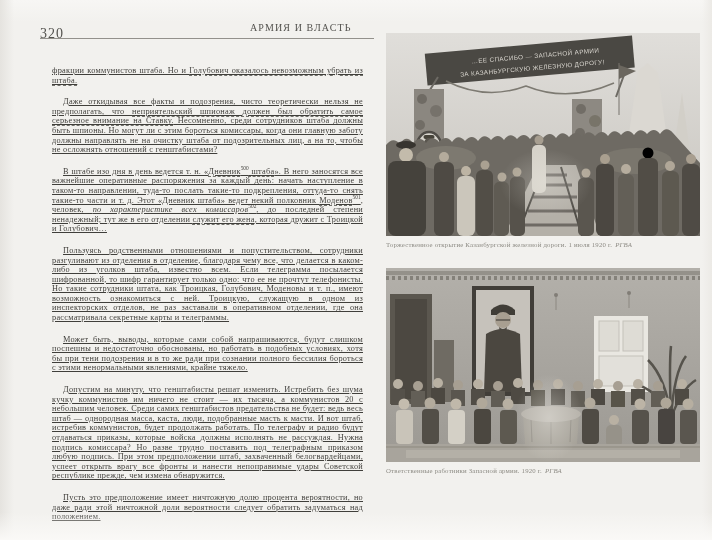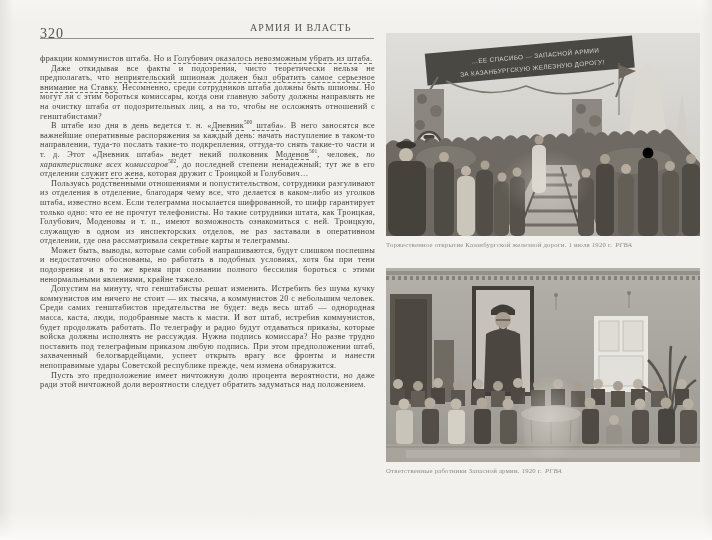--- a/index.html
+++ b/index.html
@@ -17,21 +17,21 @@
 
   .page-number{position:absolute;left:40px;top:26px;font-size:14px;letter-spacing:1px;color:#53524e;}
   .running-head{position:absolute;left:250px;top:22px;font-size:10px;letter-spacing:1.1px;color:#53524e;}
   .header-rule{position:absolute;left:40px;top:38px;width:334px;height:1px;background:#93918c;}
 
   .text-col{
     position:absolute;left:40px;top:54px;width:335px;
     font-size:8.3px;line-height:9.6px;letter-spacing:0.25px;
     color:#403f3b;text-align:justify;
   }
-  .text-col p{margin:0;text-indent:11px;}
+  .text-col p{margin:12px;text-indent:11px;text-decoration:underline;}
   .text-col p.no-indent{text-indent:0;}
   .seg-u{text-decoration:underline;text-decoration-style:dashed;text-decoration-color:#72726c;text-decoration-thickness:0.8px;text-underline-offset:1.6px;}
   .seg-i{font-style:italic;}
   sup{font-size:5.4px;line-height:0;vertical-align:super;letter-spacing:0;}
 
   .photo-col{position:absolute;left:386px;top:0;width:314px;height:540px;}
   figure{margin:0;position:absolute;left:0;width:314px;}
   .photo-1{top:33px;height:203px;}
   .photo-2{top:268px;height:194px;}
   .photo-frame{display:block;}
@@ -51,21 +51,21 @@
 
   <div class="page-number">320</div>
   <div class="running-head">АРМИЯ И ВЛАСТЬ</div>
   <div class="header-rule"></div>
 
   <div class="text-col">
     <p class="no-indent"><span>фракции коммунистов штаба. Но и </span><span class="seg-u">Голубович оказалось невозможным убрать из штаба.</span></p>
     <p><span>Даже откидывая все факты и подозрения, чисто теоретически нельзя не предполагать, что </span><span class="seg-u">неприятельский шпионаж должен был обратить самое серьезное внимание на Ставку.</span><span> Несомненно, среди сотрудников штаба должны быть шпионы. Но могут ли с этим бороться комиссары, когда они главную заботу должны направлять не на очистку штаба от подозрительных лиц, а на то, чтобы не осложнять отношений с генштабистами?</span></p>
     <p><span>В штабе изо дня в день ведется т. н. «</span><span class="seg-u">Дневник</span><sup>500</sup><span class="seg-u"> штаба</span><span>». В него заносятся все важнейшие оперативные распоряжения за каждый день: начать наступление в таком-то направлении, туда-то послать такие-то подкрепления, оттуда-то снять такие-то части и т. д. Этот «Дневник штаба» ведет некий полковник </span><span class="seg-u">Моденов</span><sup>501</sup><span>, человек, </span><span class="seg-i">по характеристике всех комиссаров</span><sup>502</sup><span>, до последней степени ненадежный; тут же в его отделении </span><span class="seg-u">служит его жена</span><span>, которая дружит с Троицкой и Голубович…</span></p>
     <p><span>Пользуясь родственными отношениями и попустительством, сотрудники разгуливают из отделения в отделение, благодаря чему все, что делается в каком-либо из уголков штаба, известно всем. Если телеграмма посылается шифрованной, то шифр гарантирует только одно: что ее не прочтут телефонисты. Но такие сотрудники штата, как Троицкая, Голубович, Моденовы и т. п., имеют возможность ознакомиться с ней. Троицкую, служащую в одном из инспекторских отделов, не раз заставали в оперативном отделении, где она рассматривала секретные карты и телеграммы.</span></p>
-    <p><span>Может быть, выводы, которые сами собой напрашиваются, будут слишком поспешны и недостаточно обоснованы, но работать в подобных условиях, хотя бы при тени подозрения и в то же время при сознании полного бессилия бороться с этими ненормальными явлениями, крайне тяжело.</span></p>
+    <p><span>Может быть, выводы, которые сами собой напрашиваются, будут слишком поспешны и недостаточно обоснованы, но работать в подобных условиях, хотя бы при тени подозрения и в то же ради при сознании полного бессилия бороться с этими ненормальными явлениями, крайне тяжело.</span></p>
     <p><span>Допустим на минуту, что генштабисты решат изменить. Истребить без шума кучку коммунистов им ничего не стоит — их тысяча, а коммунистов 20 с небольшим человек. Среди самих генштабистов предательства не будет: ведь весь штаб — однородная масса, каста, люди, подобранные масть к масти. И вот штаб, истребив коммунистов, будет продолжать работать. По телеграфу и радио будут отдаваться приказы, которые войска должны исполнять не рассуждая. Нужна подпись комиссара? Но разве трудно поставить под телеграфным приказом любую подпись. При этом предположении штаб, захваченный белогвардейцами, успеет открыть врагу все фронты и нанести непоправимые удары Советской республике прежде, чем измена обнаружится.</span></p>
     <p><span>Пусть это предположение имеет ничтожную долю процента вероятности, но даже ради этой ничтожной доли вероятности следует обратить задуматься над положением.</span></p>
   </div>
 
   <div class="photo-col">
 
     <figure class="photo-1">
       <svg class="photo-frame" width="314" height="203" viewBox="0 0 314 203">
         <defs>
           <linearGradient id="g1sky" x1="0" y1="0" x2="0" y2="1">

